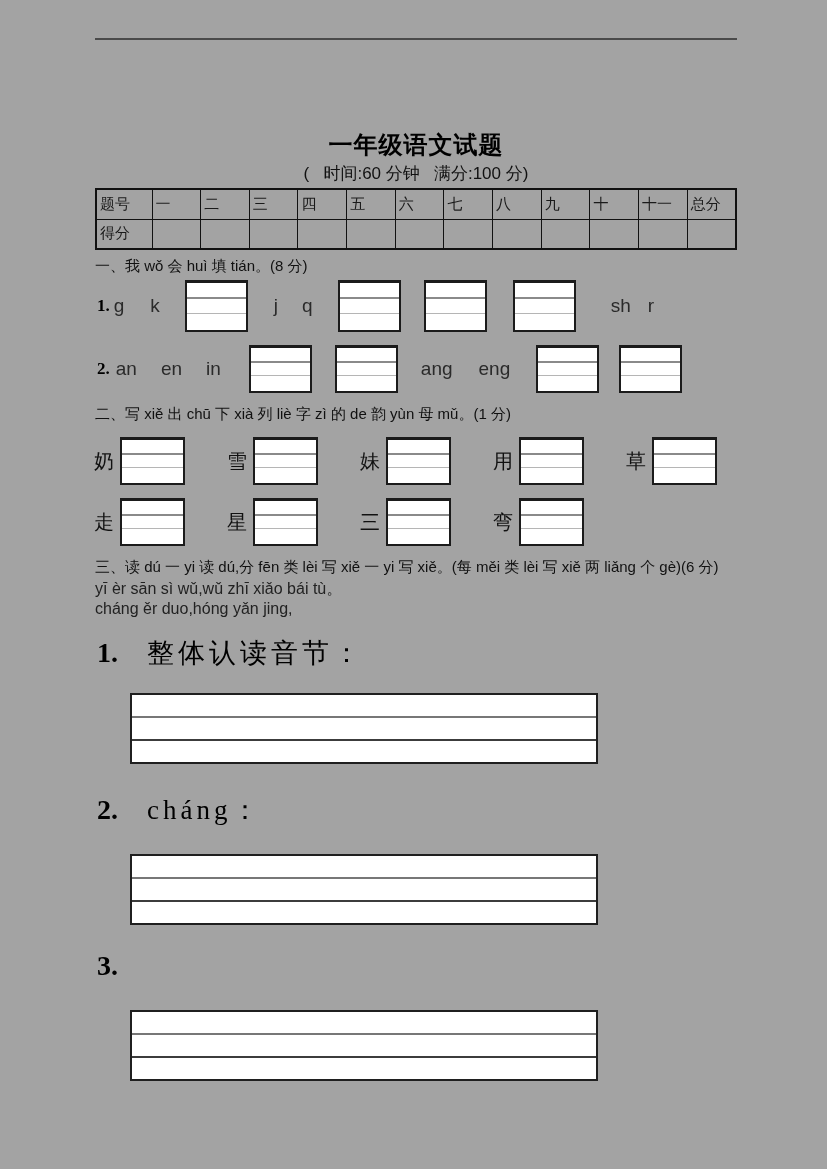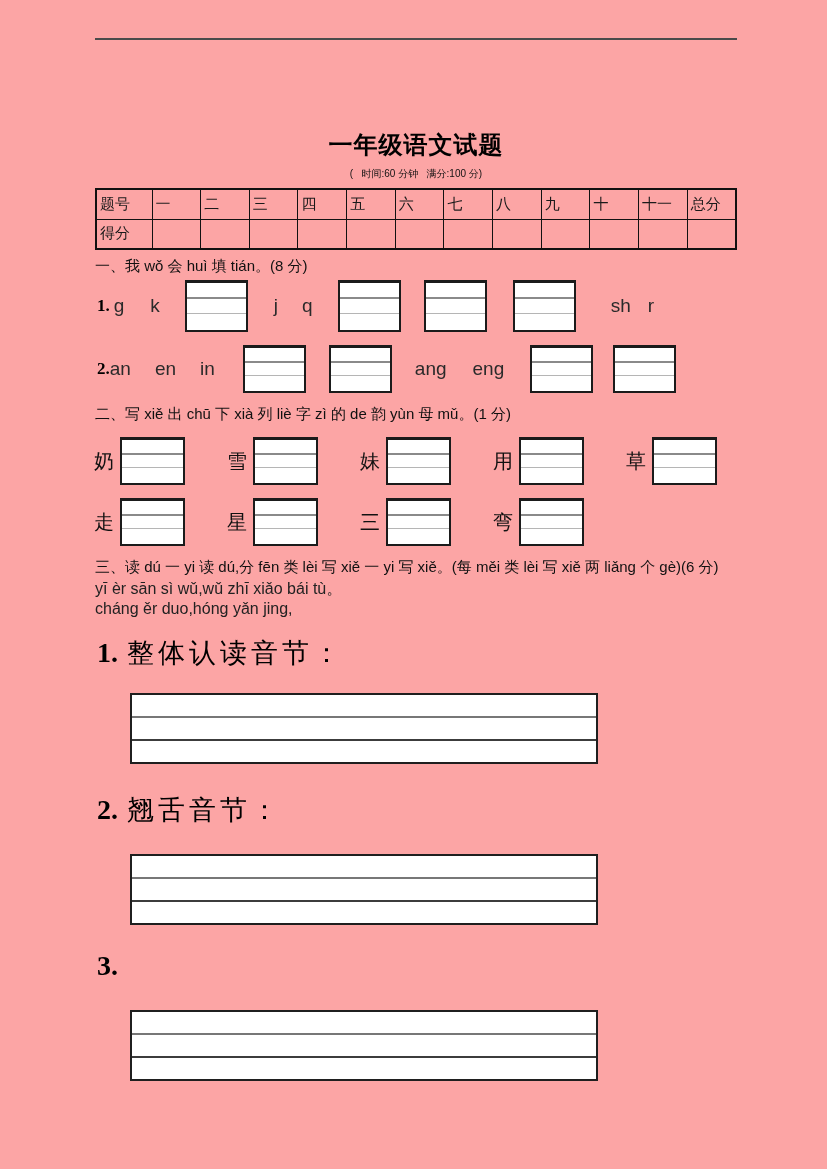--- a/index.html
+++ b/index.html
@@ -1,25 +1,25 @@
 <!DOCTYPE html>
 <html><head>
 <meta charset="utf-8">
 <style>
   * { margin:0; padding:0; box-sizing:border-box; }
   body { background:#ffffff; font-family:"Liberation Sans", sans-serif; color:#1a1a1a; }
-  .page { width:827px; height:1169px; background:#fca5a5; display:flow-root; position:relative; }
+  .page { width:827px; height:1169px; background:#a3a3a3; display:flow-root; position:relative; }
 
   .top-rule { margin:38px 0 0 95px; width:642px; height:2px; background:#4a4a4a; }
 
   .title { margin:88px 0 0 95px; width:642px; text-align:center;
            font-family:"Liberation Serif", serif; font-weight:bold;
            font-size:24px; line-height:34px; color:#000; letter-spacing:1px; }
   .subtitle { margin:2px 0 0 95px; width:642px; text-align:center;
-              font-size:10px; line-height:20px; white-space:pre; color:#111; }
+              font-size:17px; line-height:20px; white-space:pre; color:#111; }
 
   table.score { margin:4px 0 0 95px; width:642px; border-collapse:collapse;
                 table-layout:fixed; border:2px solid #111; }
   table.score td { border:1px solid #111; height:30px; font-size:15px;
                    padding:0 0 0 3px; text-align:left; vertical-align:middle; }
   table.score td.first { width:56px; }
 
   .sec-heading { margin-left:95px; font-size:15px; line-height:20px; color:#111; }
   .sh1 { margin-top:6px; }
   .sh2 { margin-top:10px; }
@@ -44,21 +44,21 @@
   .charcell { width:133px; display:flex; align-items:center; flex:0 0 auto; }
   .hanzi { font-family:"Liberation Serif", serif; font-size:20px; color:#111;
            width:26px; flex:0 0 auto; }
   .charcell .pgrid { width:65px; height:48px; }
 
   .pylines { margin:2px 15px 0 95px; font-size:16px; line-height:20px; color:#222; }
 
   .bigheading { margin-left:97px; display:flex; align-items:baseline;
                 font-family:"Liberation Serif", serif; line-height:44px; color:#000; }
   .bigheading .bnum { font-weight:bold; font-size:28px; margin-right:9px; }
-  .bigheading .blabel { font-size:27px; letter-spacing:4px; }
+  .bigheading .blabel { font-size:27px; letter-spacing:4px;margin-left:20px; }
   .bh1 { margin-top:12px; }
   .bh2 { margin-top:24px; }
   .bh3 { margin-top:19px; }
 
   .wbox { margin-left:130px; width:468px; height:71px; border:2px solid #1f1f1f;
           background-image:linear-gradient(#777,#777), linear-gradient(#3c3c3c,#3c3c3c);
           background-size:100% 2px, 100% 2px;
           background-position:0 33%, 0 67%;
           background-repeat:no-repeat; background-color:#fff; }
   .wb1 { margin-top:18px; }
@@ -121,21 +121,21 @@
     <span class="latin" style="margin-left:24px">q</span>
     <div class="pgrid" style="margin-left:25px"></div>
     <div class="pgrid" style="margin-left:23px"></div>
     <div class="pgrid" style="margin-left:26px"></div>
     <span class="latin" style="margin-left:35px">sh</span>
     <span class="latin" style="margin-left:17px">r</span>
   </div>
 
   <div class="fillrow fr2">
     <span class="qnum">2.</span>
-    <span class="latin" style="">an</span>
+    <span class="latin" style="margin-left:6px">an</span>
     <span class="latin" style="margin-left:24px">en</span>
     <span class="latin" style="margin-left:24px">in</span>
     <div class="pgrid" style="margin-left:28px"></div>
     <div class="pgrid" style="margin-left:23px"></div>
     <span class="latin" style="margin-left:23px">ang</span>
     <span class="latin" style="margin-left:26px">eng</span>
     <div class="pgrid" style="margin-left:26px"></div>
     <div class="pgrid" style="margin-left:20px"></div>
   </div>
 
@@ -191,21 +191,21 @@
   </div>
 
   <div class="bigheading bh1">
     <span class="bnum">1.</span>
     <span class="blabel">整体认读音节：</span>
   </div>
   <div class="wbox wb1"></div>
 
   <div class="bigheading bh2">
     <span class="bnum">2.</span>
-    <span class="blabel">翘舌音节：</span>
+    <span class="blabel">cháng：</span>
   </div>
   <div class="wbox wb2"></div>
 
   <div class="bigheading bh3">
     <span class="bnum">3.</span>
   </div>
   <div class="wbox wb3"></div>
 
 </div>
 

